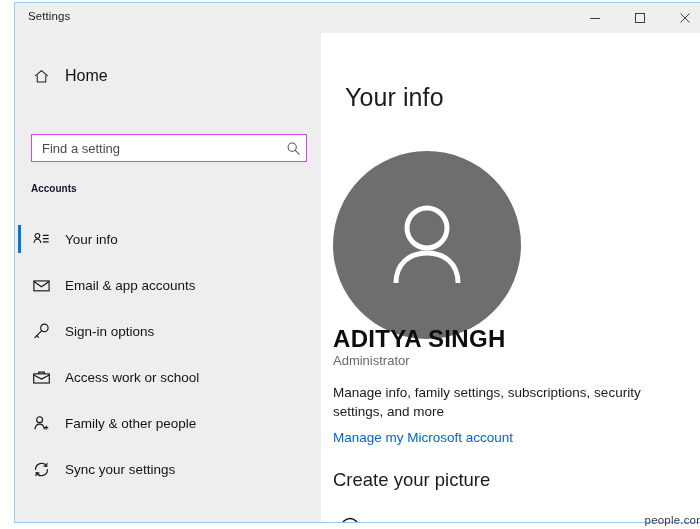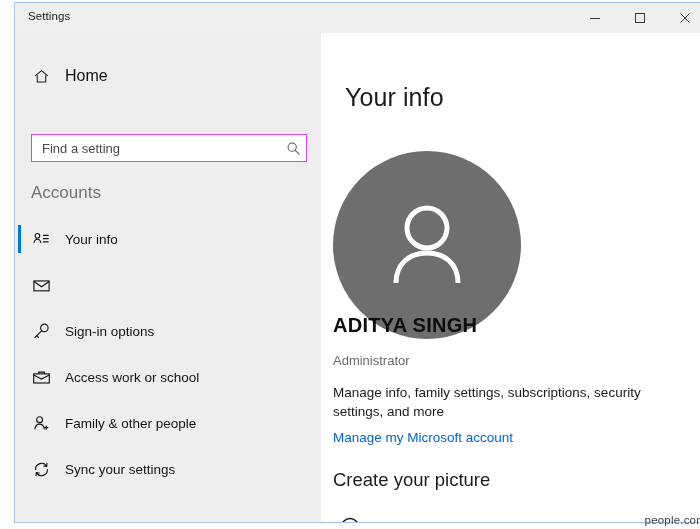--- a/index.html
+++ b/index.html
@@ -85,23 +85,23 @@
     font-size: 13px;
     color: #4b4b4b;
     padding: 0 6px 0 10px;
   }
   .search-input::placeholder { color: #4b4b4b; opacity: 1; }
   .search-icon { width: 26px; display: flex; align-items: center; justify-content: center; }
 
   .section-title {
     position: absolute;
     left: 16px; top: 150px;
-    font-size: 17px;
-    font-weight: normal;
-    color: #737373;
+    font-size: 10px;
+    font-weight: bold;
+    color: #0f172a;
   }
 
   .navlist { position: absolute; left: 0; top: 183px; width: 306px; }
   .nav-item {
     position: relative;
     height: 46px;
     display: flex;
     align-items: center;
   }
   .nav-item .sel-bar {
@@ -136,22 +136,22 @@
   .avatar {
     position: absolute;
     left: 12px; top: 118px;
     width: 188px; height: 188px;
     border-radius: 50%;
     background: #6e6e6e;
     display: flex; align-items: center; justify-content: center;
   }
   .user-name {
     position: absolute;
-    left: 12px; top: 281px;
-    font-size: 20px;
+    left: 12px; top: 292px;
+    font-size: 24px;
     font-weight: bold;
     color: #0d0d0d;
     letter-spacing: .3px;
   }
   .user-role {
     position: absolute;
     left: 12px; top: 320px;
     font-size: 13px;
     color: #6a6a6a;
   }
@@ -265,20 +265,21 @@
           </div>
 
           <div class="nav-item">
 
             <span class="nav-icon">
               <svg width="19" height="19" viewBox="0 0 20 20">
                 <rect x="2" y="5.2" width="16" height="10.4" fill="none" stroke="#141414" stroke-width="1.2"></rect>
                 <path d="M2 5.8 L10 11.4 L18 5.8" fill="none" stroke="#141414" stroke-width="1.2"></path>
               </svg>
             </span>
+            <span class="nav-label">Email &amp; app accounts</span>
           </div>
 
           <div class="nav-item">
 
             <span class="nav-icon">
               <svg width="19" height="19" viewBox="0 0 20 20">
                 <circle cx="13" cy="6.2" r="3.9" fill="none" stroke="#141414" stroke-width="1.2"></circle>
                 <path d="M10.3 9.1 L3 16.4" stroke="#141414" stroke-width="1.2" stroke-linecap="round"></path>
                 <path d="M5.1 14.3 L6.9 16.1" stroke="#141414" stroke-width="1.2" stroke-linecap="round"></path>
               </svg>

